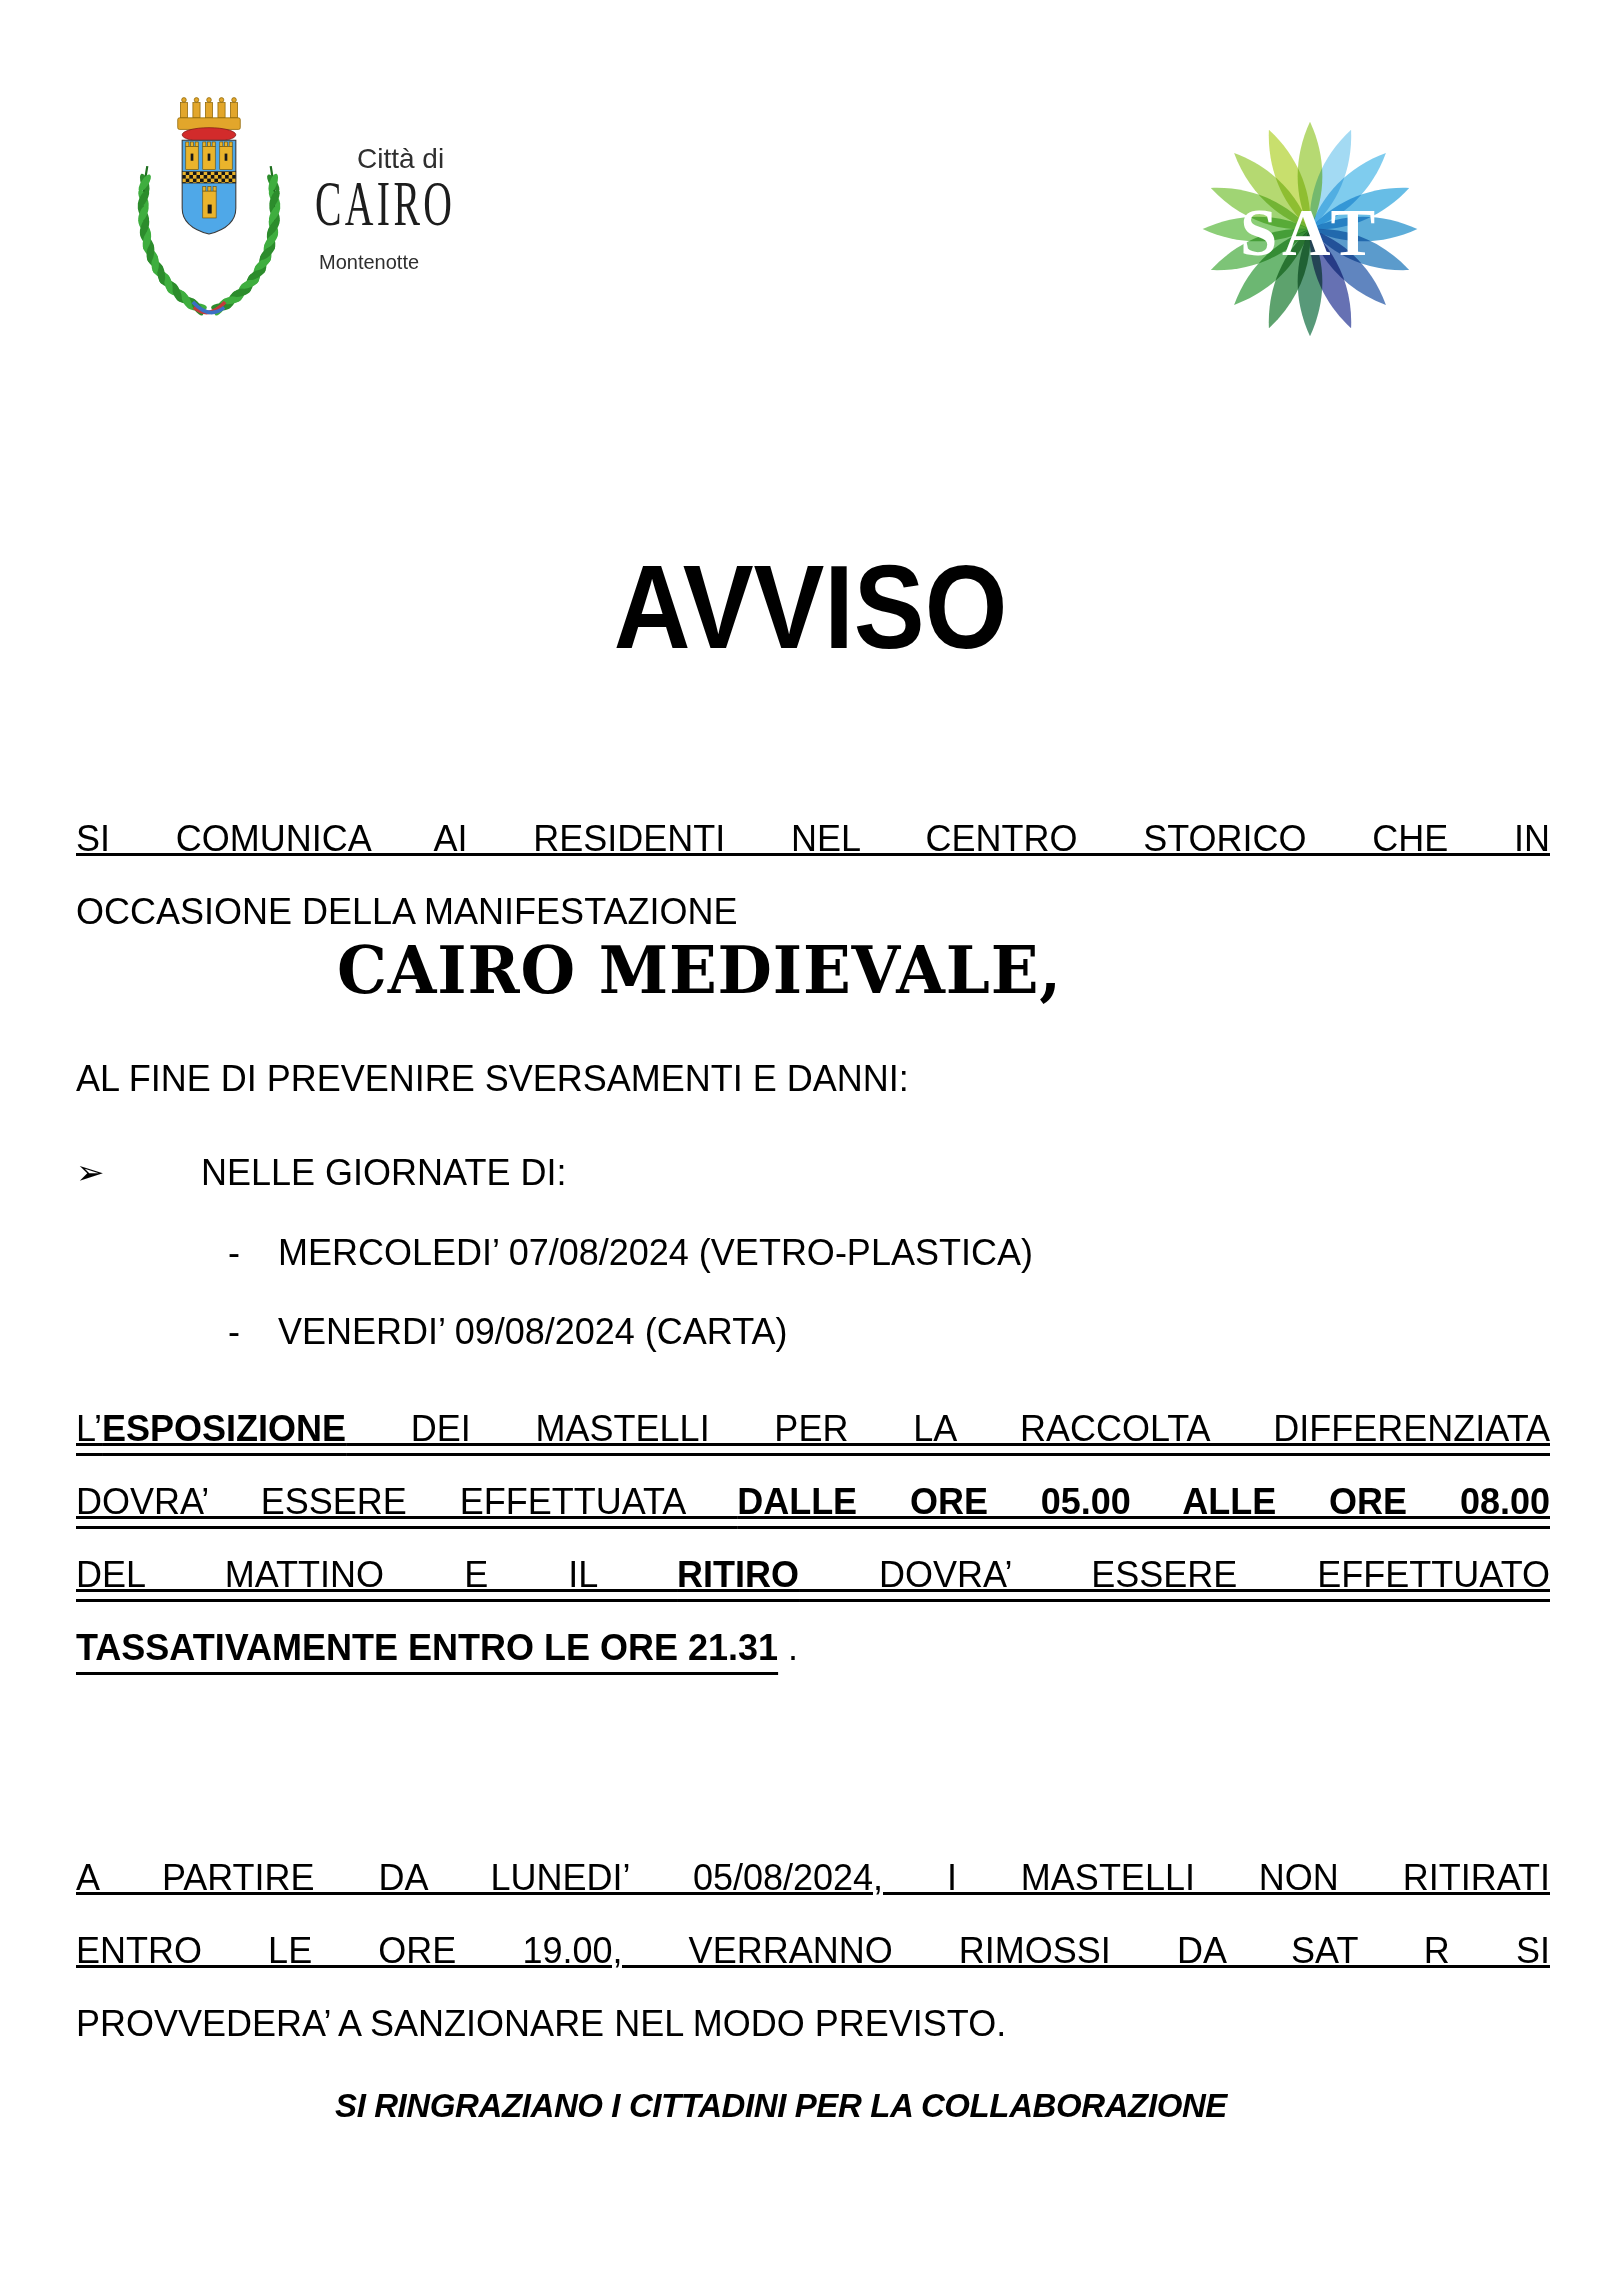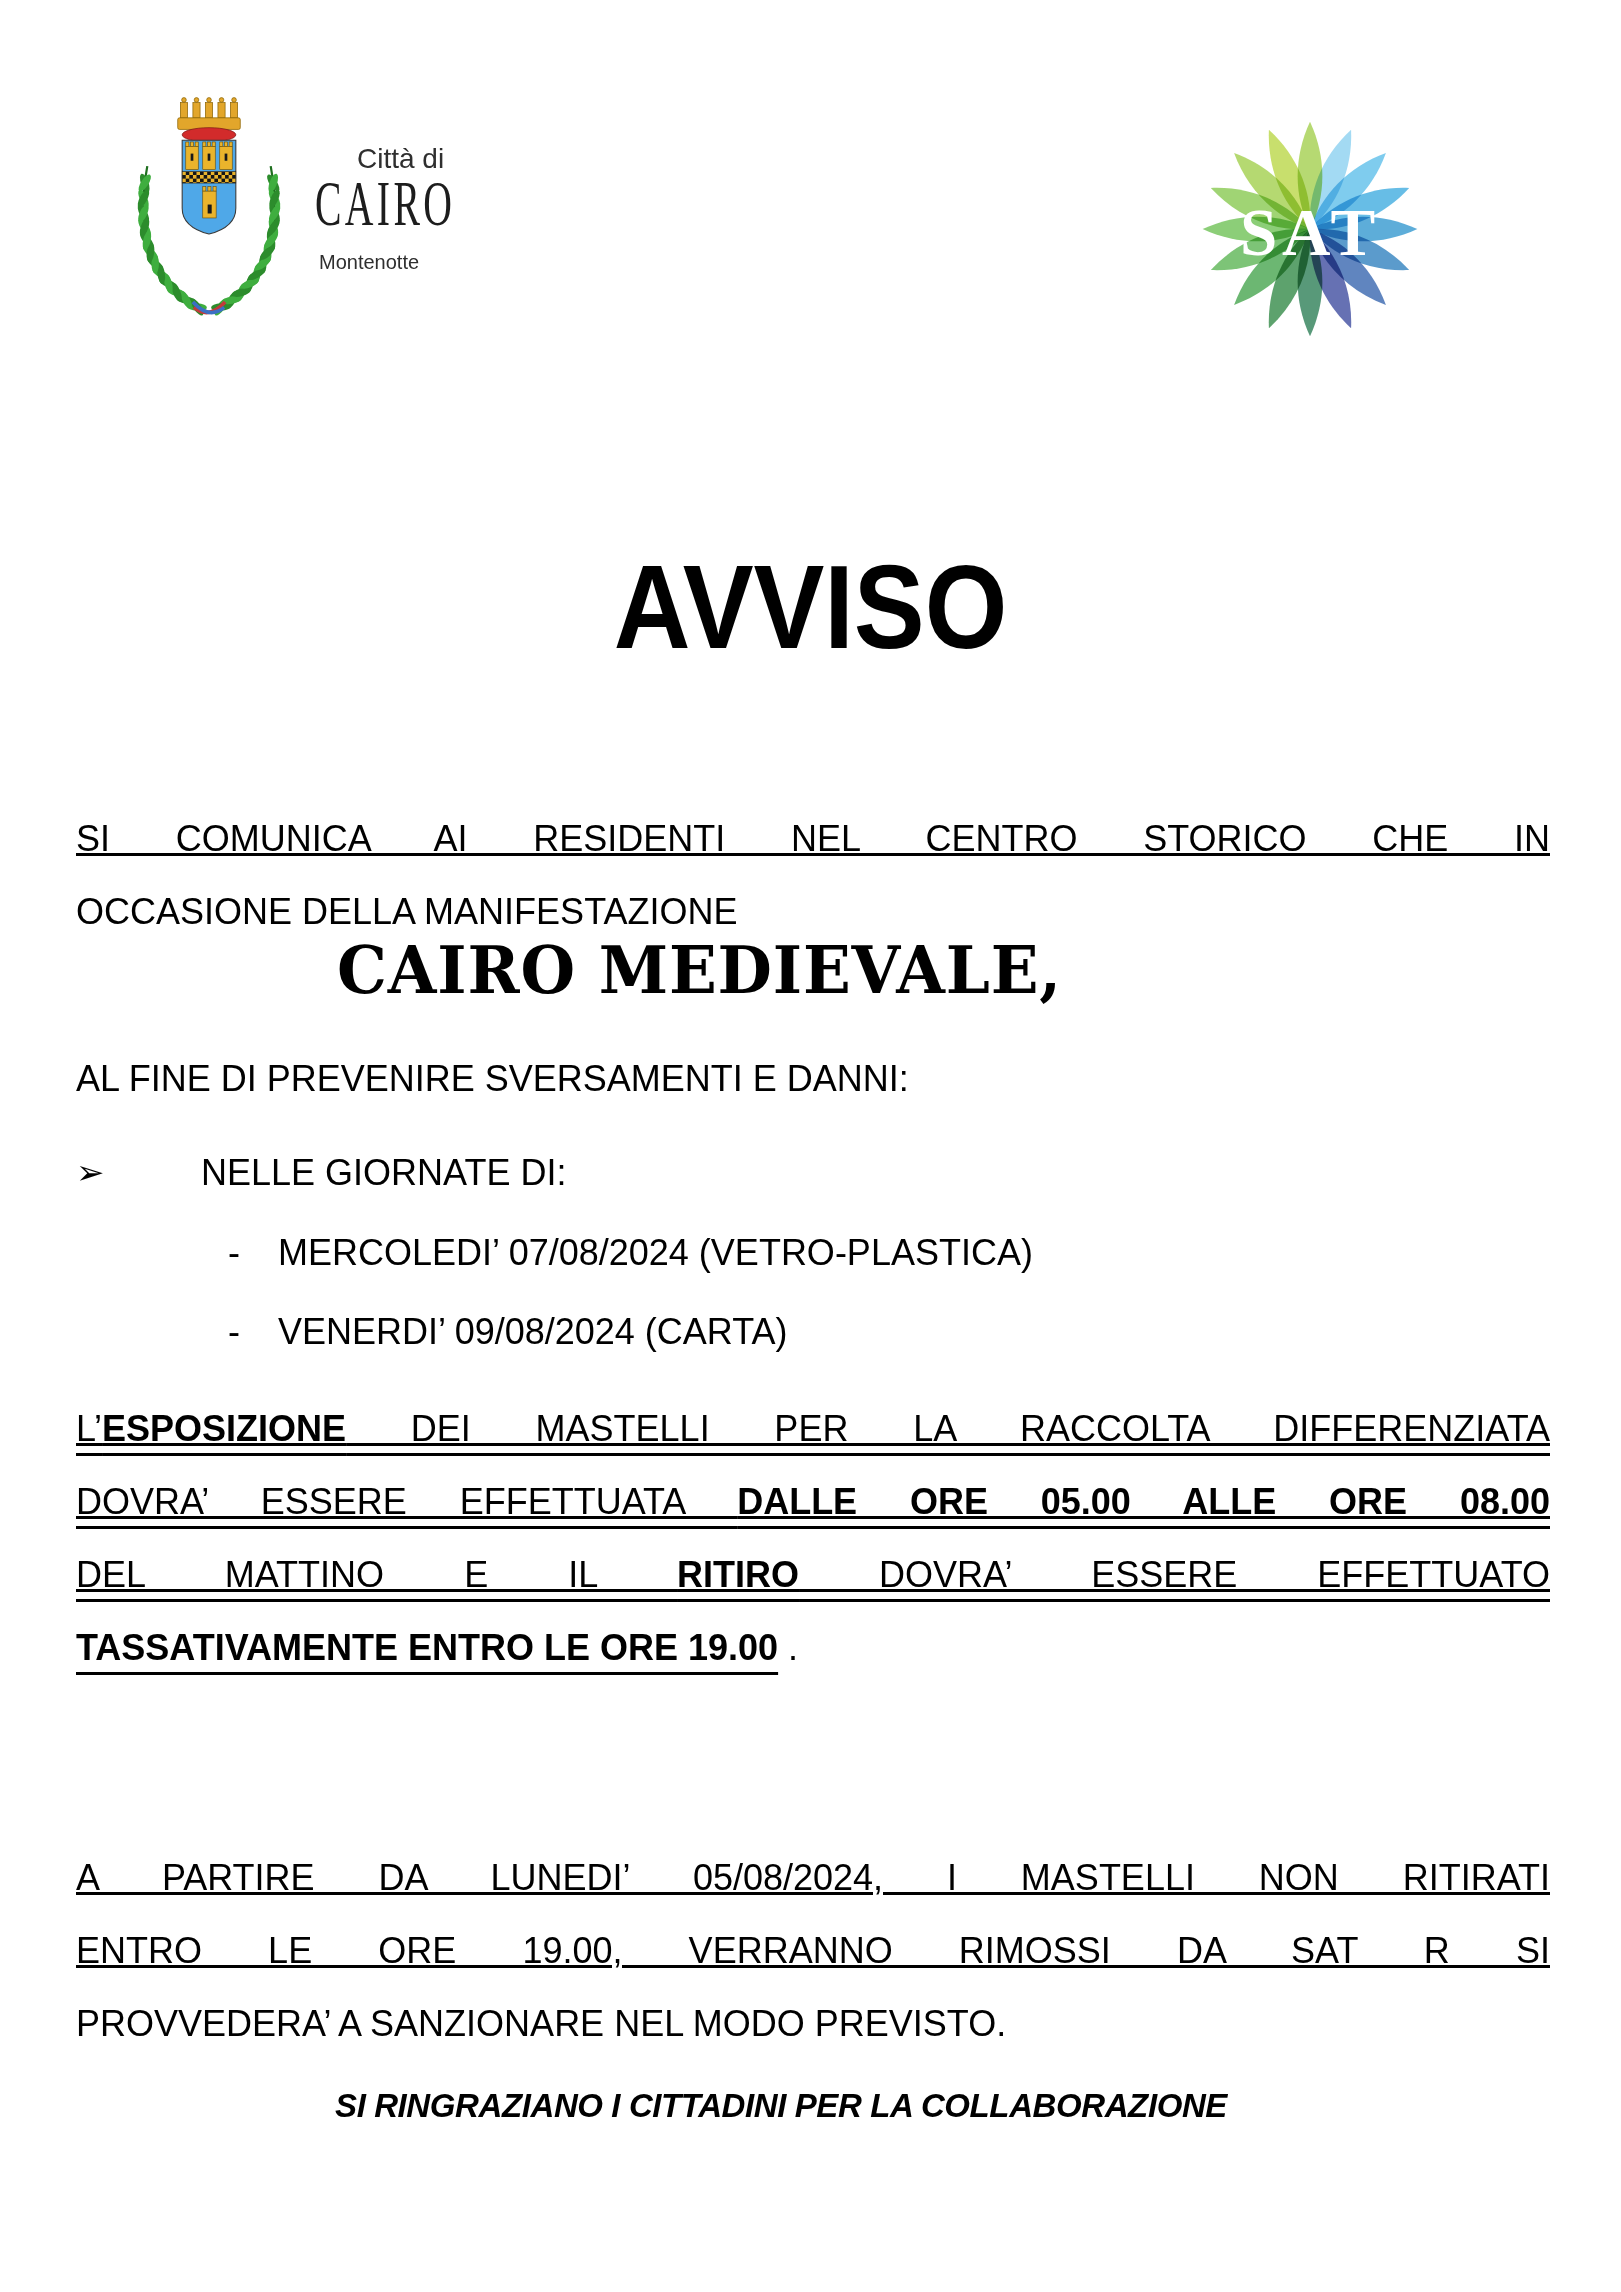--- a/index.html
+++ b/index.html
@@ -209,21 +209,21 @@
   </div>
   <div class="abs content day-item day-2 body-line">
     <span class="day-dash">-</span>
     <span>VENERDI’ 09/08/2024 (CARTA)</span>
   </div>
 
   <div class="abs content exposure">
     <div class="body-line just"><span class="u">L’</span><span class="u b">ESPOSIZIONE</span><span class="u"> DEI MASTELLI PER LA RACCOLTA DIFFERENZIATA</span></div>
     <div class="body-line just"><span class="u">DOVRA’ ESSERE EFFETTUATA </span><span class="u b">DALLE ORE 05.00 ALLE ORE 08.00</span></div>
     <div class="body-line just"><span class="u">DEL MATTINO E IL </span><span class="u b">RITIRO</span><span class="u"> DOVRA’ ESSERE EFFETTUATO</span></div>
-    <div class="body-line"><span class="u b">TASSATIVAMENTE ENTRO LE ORE 19.00</span><span> .</span></div>
+    <div class="body-line"><span class="u b">TASSATIVAMENTE ENTRO LE ORE 21.31</span><span> .</span></div>
   </div>
 
   <div class="abs content penalty">
     <div class="body-line just">A PARTIRE DA LUNEDI’ 05/08/2024, I MASTELLI NON RITIRATI</div>
     <div class="body-line just">ENTRO LE ORE 19.00, VERRANNO RIMOSSI DA SAT R SI</div>
     <div class="body-line">PROVVEDERA’ A SANZIONARE NEL MODO PREVISTO.</div>
   </div>
 
   <div class="abs footer">SI RINGRAZIANO I CITTADINI PER LA COLLABORAZIONE</div>
 

